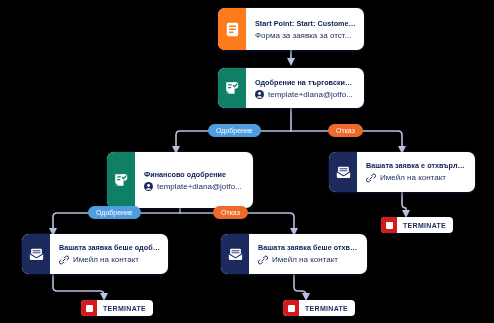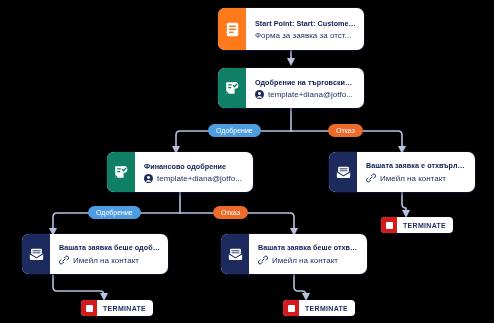--- a/index.html
+++ b/index.html
@@ -51,21 +51,21 @@
     font-size: 7.2px;
     font-weight: bold;
     color: #0d1b52;
     letter-spacing: .05px;
     white-space: nowrap;
     overflow: hidden;
     text-overflow: ellipsis;
   }
   .node .sub {
     display: flex;
-    align-items: center;
+    align-items: flex-start;
     gap: 4px;
     font-size: 8px;
     color: #1c2b5e;
     white-space: nowrap;
     overflow: hidden;
   }
   .node .sub .txt {
     overflow: hidden;
     text-overflow: ellipsis;
     white-space: nowrap;
@@ -203,21 +203,21 @@
           </svg>
         </span>
         <span class="txt">template+diana@jotfo...</span>
       </div>
     </div>
   </div>
 
   <div class="pill approve" style="left:208px; top:124px;">Одобрение</div>
   <div class="pill reject" style="left:328px; top:124px;">Отказ</div>
 
-  <div class="node" style="left:107px; top:152px; width:146px; height:40px;">
+  <div class="node" style="left:107px; top:152px; width:146px; height:56px;">
     <div class="strip green">
       <span>
         <svg class="glyph" width="14" height="15" viewBox="0 0 14 15">
           <path d="M1.2,1.2 h8.4 v11.6 h-8.4 z" fill="#ffffff"></path>
           <path d="M1.2,9.4 l3,3.4 h-3 z" fill="#0f8065"></path>
           <rect x="3.1" y="3.3" width="4.6" height="1.3" rx="0.6" fill="#0f8065"></rect>
           <rect x="3.1" y="6.0" width="3.2" height="1.3" rx="0.6" fill="#0f8065"></rect>
           <circle cx="10.0" cy="4.4" r="3.3" fill="#ffffff"></circle>
           <path d="M8.3,4.4 l1.2,1.3 l2.3,-2.5" stroke="#0f8065" stroke-width="1.3" fill="none" stroke-linecap="round" stroke-linejoin="round"></path>
         </svg>

